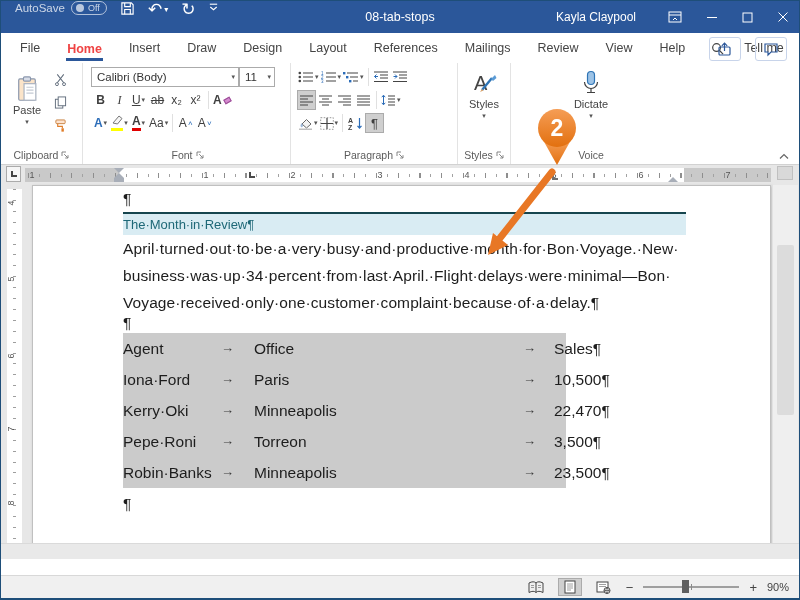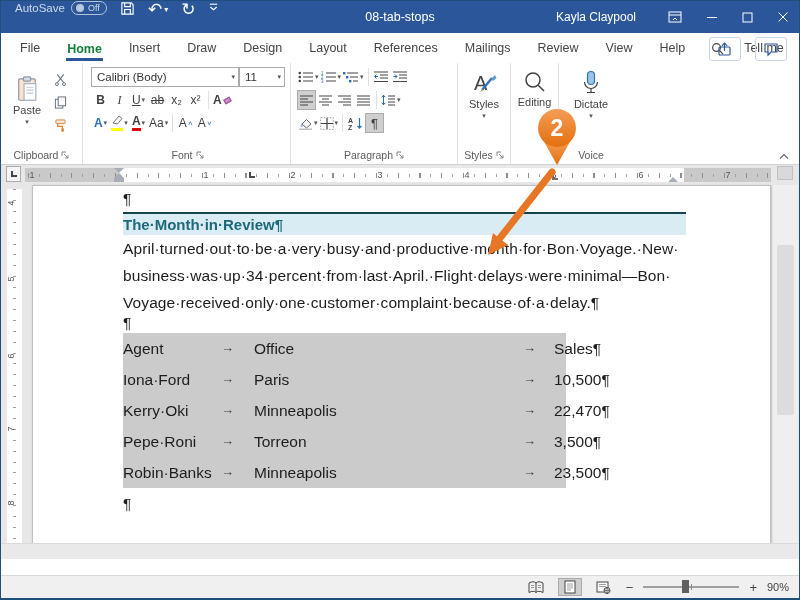--- a/index.html
+++ b/index.html
@@ -15,21 +15,21 @@
   .toggle .state{font-size:9px;line-height:1;}
   .qat-btn{display:flex;align-items:center;color:#fff;font-size:17px;line-height:1;cursor:default;}
   .qat-dd{font-size:8px;margin-left:2px;}
   .tb-title{position:absolute;left:0;right:0;top:0;height:32px;display:flex;align-items:center;justify-content:center;font-size:12.5px;pointer-events:none;}
   .tb-right{position:absolute;right:10px;top:0;height:32px;display:flex;align-items:center;gap:24px;}
   .tb-user{font-size:12px;margin-right:8px;}
   .winbtn{color:#fff;font-size:13px;line-height:1;display:flex;align-items:center;}
   
   .tabrow{position:absolute;left:0;top:32px;width:100%;height:30px;background:#fff;display:flex;align-items:center;padding-left:18px;gap:25px;font-size:12.5px;color:#444;}
   .rtab{padding:6px 1px;}
-  .rtab.active{color:#15803d;font-weight:bold;border-bottom:3px solid #2b579a;padding-bottom:2px;}
+  .rtab.active{color:#ef4444;font-weight:bold;border-bottom:3px solid #2b579a;padding-bottom:2px;}
   .tellme{display:flex;align-items:center;gap:20px;color:#444;}
   .tr-right{position:absolute;right:12px;top:36px;display:flex;gap:14px;}
   .pillbtn{width:32px;height:24px;border:1px solid #c8d4ea;border-radius:3px;display:flex;align-items:center;justify-content:center;}
   
   .ribbon{position:absolute;left:0;top:62px;width:100%;height:102px;background:#fff;border-bottom:1px solid #d2d2d2;font-size:11px;color:#444;}
   .rgroup{position:absolute;top:0;height:101px;border-right:1px solid #e3e3e3;}
   .gfoot{position:absolute;bottom:3px;left:0;right:0;display:flex;align-items:center;justify-content:center;gap:3px;font-size:10.5px;color:#5c5c5c;}
   .launch{opacity:.8;}
   .bigbtn{display:flex;flex-direction:column;align-items:center;gap:2px;padding-top:7px;}
   .dd::after{content:"▾";font-size:7px;color:#555;margin-left:1px;}
@@ -76,21 +76,21 @@
   .tabL{position:absolute;width:6px;height:6px;border-left:2px solid #4a4a4a;border-bottom:2px solid #4a4a4a;}
   
   .docarea{position:absolute;left:0;top:184px;width:100%;height:374px;background:#e7e7e7;}
   .vruler{position:absolute;left:6px;top:4px;width:15px;height:357px;background:#fff;
     background-image:repeating-linear-gradient(180deg,#9e9e9e 0 1px,transparent 1px 10.9px);
     background-size:3px auto;background-position:center 0;background-repeat:repeat-y;}
   .vnum{position:absolute;left:1px;font-size:9px;color:#555;transform:rotate(-90deg);}
   .page{position:absolute;left:31px;top:0;width:739px;height:365px;background:#fff;border:1px solid #c0c0c0;box-shadow:1px 1px 3px rgba(0,0,0,.18);}
   .content{position:absolute;left:90px;top:1px;width:563px;color:#1d1d1d;font-size:15.5px;}
   .pline{height:24px;line-height:24px;}
-  .headband{height:23px;line-height:21px;background:#d9ecf3;border-top:2px solid #16454e;color:#1e6877;font-weight:bold;font-size:15px;margin-top:1px;}
+  .headband{height:23px;line-height:21px;background:#d9ecf3;border-top:2px solid #16454e;color:#1e6877;font-weight:normal;font-size:13px;margin-top:1px;}
   .bodyline{height:27px;line-height:27px;letter-spacing:.1px;}
   .tabtable{width:443px;background:#cbcbcb;margin-top:3px;}
   .trow{display:flex;height:31px;align-items:center;}
   .c-name{width:131px;flex:none;display:flex;justify-content:space-between;padding-right:20px;}
   .c-off{width:300px;flex:none;display:flex;justify-content:space-between;padding-right:18px;text-align:right;}
   .c-sales{flex:1;text-align:center;}
   .tabmark{color:#3a3a3a;font-size:13px;}
   .hscroll{position:absolute;left:0;bottom:0;width:100%;height:16px;background:#e9e9e9;border-top:1px solid #dadada;}
   .vscroll{position:absolute;right:1px;top:0;width:26px;height:374px;background:#efefef;border-left:1px solid #e2e2e2;}
   .vthumb{position:absolute;left:4px;top:60px;width:17px;height:170px;background:#dcdcdc;border-radius:2px;}
@@ -248,21 +248,21 @@
           </svg>
       </div>
     </div>
 
     <div class="rgroup g-font">
       <div style="display:flex;">
         <span class="combo" style="width:148px">
           <span>Calibri (Body)</span>
           <span style="font-size:7px;color:#555">▾</span>
         </span>
-        <span class="combo" style="width:46px">
+        <span class="combo" style="width:36px">
           <span>11</span>
           <span style="font-size:7px;color:#555">▾</span>
         </span>
       </div>
       <div class="frow">
         <span class="mini" style="font-weight:bold">B</span>
         <span class="mini" style="font-style:italic;font-family:'Liberation Serif',serif">I</span>
         <span class="mini dd">
             <span class="ubar">U</span>
           </span>
@@ -416,29 +416,20 @@
         <span style="font-size:7px;color:#555">▾</span>
       </div>
       <div class="gfoot">
           <span>Styles</span>
         <svg class="launch" width="8" height="8" viewBox="0 0 8 8">
             <path d="M1 1h4M1 1v4M3.2 3.2L7 7M7 4.2V7H4.2" fill="none" stroke="#666"></path>
           </svg>
       </div>
     </div>
 
-    <div class="rgroup g-edit">
-      <div class="bigbtn">
-        <svg width="24" height="24" viewBox="0 0 24 24">
-            <circle cx="10" cy="10" r="7" fill="none" stroke="#404040" stroke-width="1.5"></circle>
-            <path d="M15.2 15.2L21 21" stroke="#404040" stroke-width="1.5"></path>
-          </svg>
-        <span>Editing</span>
-      </div>
-    </div>
 
     <div class="rgroup g-voice" style="border-right:none;">
       <div class="bigbtn">
         <svg width="22" height="26" viewBox="0 0 20 26">
             <rect x="6.5" y="1.5" width="7" height="13" rx="3.5" fill="#9dc3e6" stroke="#2e74b5" stroke-width="1.2"></rect>
             <path d="M3.5 12a6.5 6.5 0 0013 0" fill="none" stroke="#404040" stroke-width="1.2"></path>
             <path d="M10 18.5V22M6 22.5h8" stroke="#404040" stroke-width="1.2"></path>
           </svg>
         <span>Dictate</span>
         <span style="font-size:7px;color:#555">▾</span>

